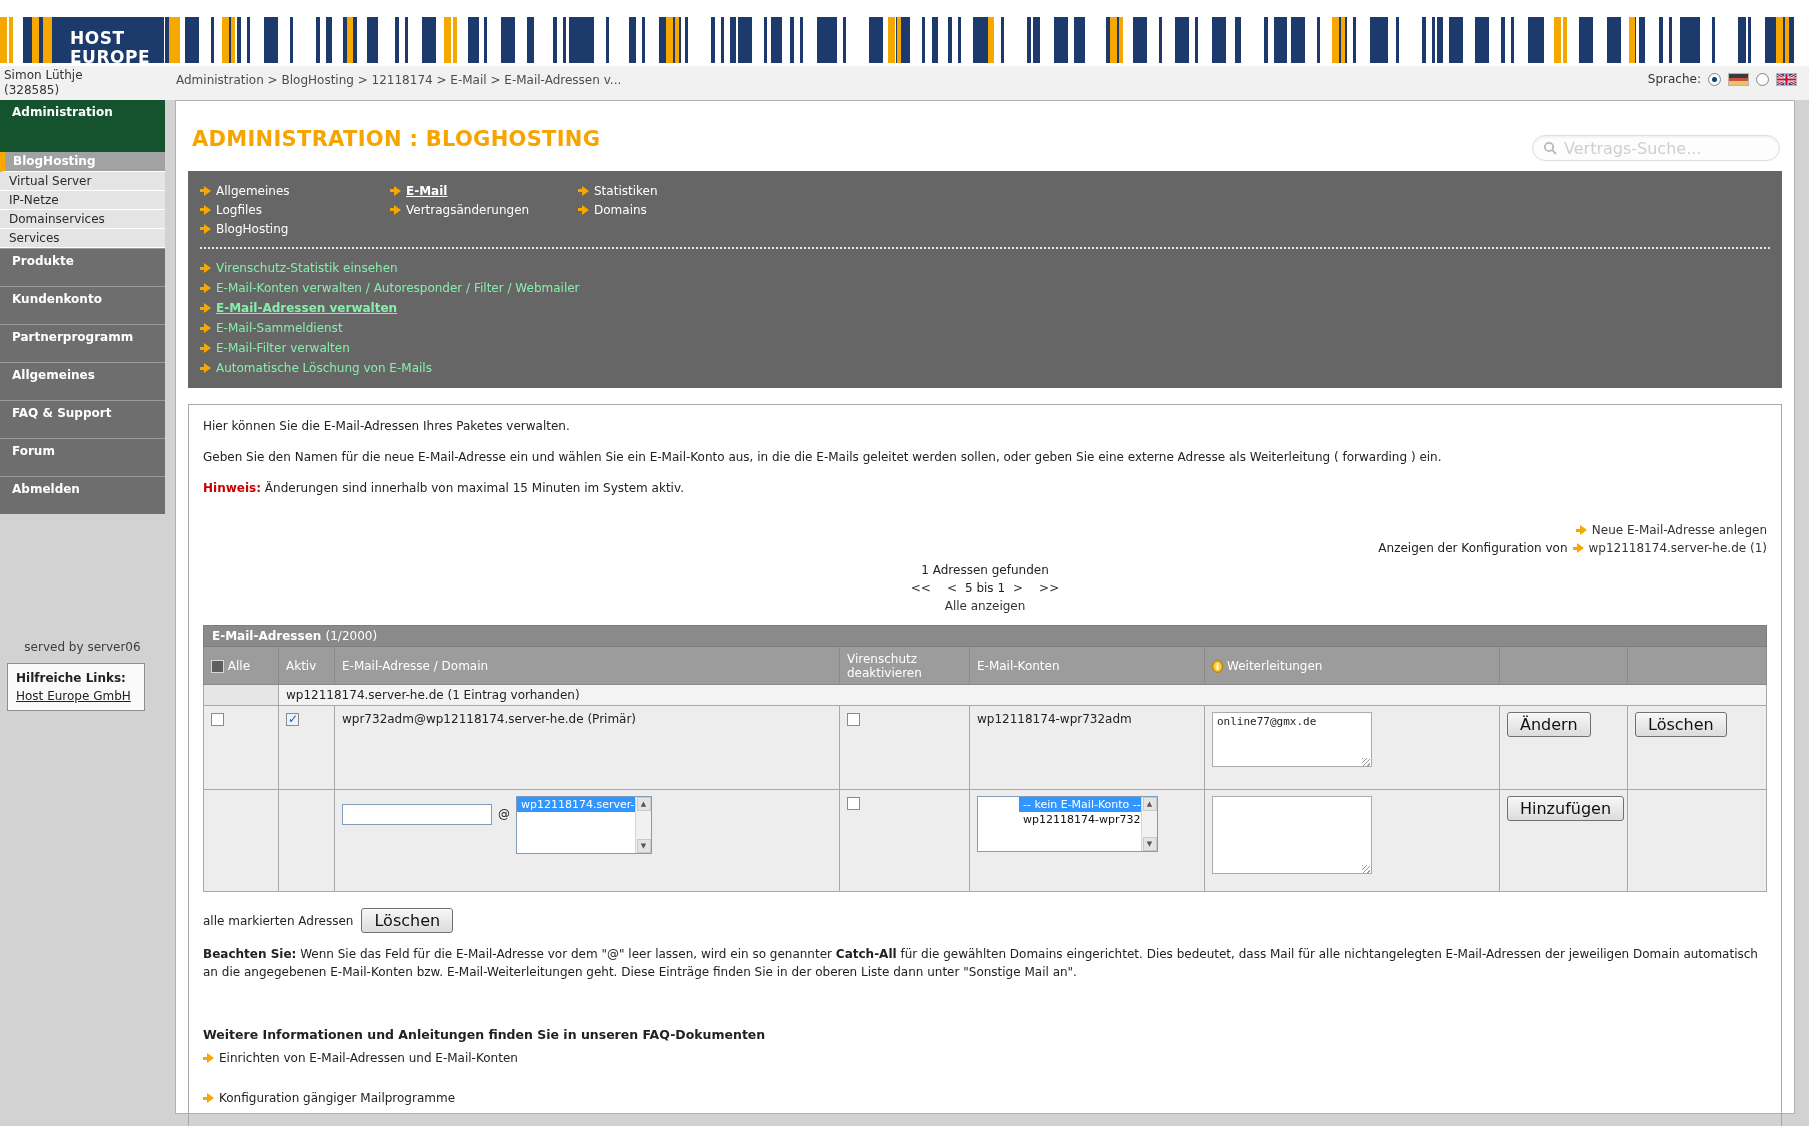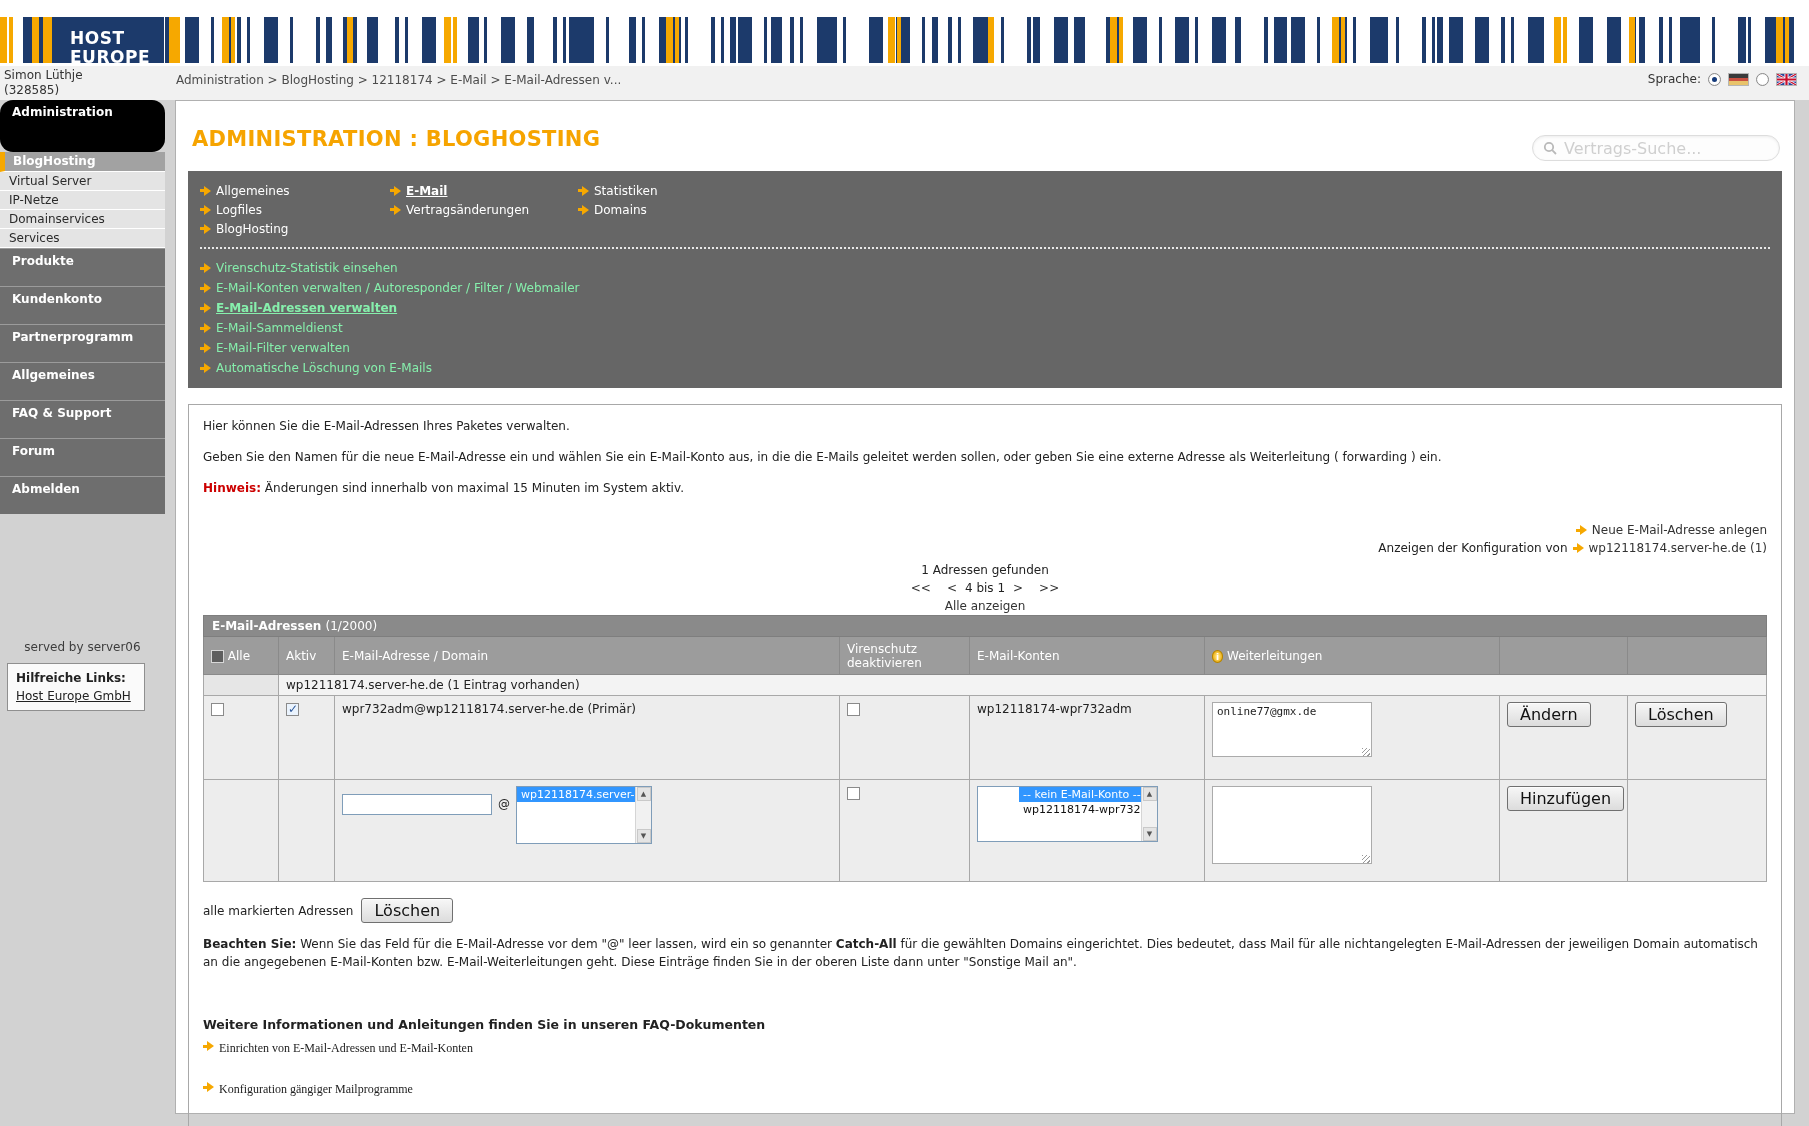--- a/index.html
+++ b/index.html
@@ -25,21 +25,21 @@
   .userblock { position:absolute; left:4px; top:68px; font-size:12px; color:#333; line-height:15px; }
   .breadcrumb { position:absolute; left:176px; top:73px; font-size:12px; color:#4c4c4c; }
   .langblock { position:absolute; right:12px; top:72px; display:flex; align-items:center; gap:7px; font-size:12px; color:#333; }
   .radio { width:13px; height:13px; border-radius:50%; border:1px solid #8a8a8a; background:radial-gradient(#fff 55%,#dcdcdc); display:inline-block; position:relative; }
   .radio.sel::after { content:""; position:absolute; left:3px; top:3px; width:5px; height:5px; border-radius:50%; background:#143a7a; }
   .flag { width:21px; height:13px; display:inline-block; border:1px solid #b5b5b5; }
   .flag-de { background:linear-gradient(#3a3a3a 0 33%,#c94f40 33% 66%,#e8c36a 66% 100%); }
 
   
   .sidebar { position:absolute; left:0; top:100px; width:165px; font-size:12px; }
-  .sb-admin { background:#000000; color:#fff; font-weight:bold; padding:5px 0 0 12px; height:52px;border-radius:13px; }
+  .sb-admin { background:#14532d; color:#fff; font-weight:bold; padding:5px 0 0 12px; height:52px; }
   .sb-item { background:#e4e4e4; color:#2a2a2a; padding:3px 0 3px 9px; border-bottom:1px solid #fff; height:19px; line-height:13px; }
   .sb-item.active { background:#a2a2a2; color:#fff; font-weight:bold; border-left:5px solid #f6a800; padding-left:8px; height:20px; }
   .sb-sec { background:#6e6e6e; color:#fff; font-weight:bold; padding:5px 0 0 12px; height:38px; border-top:1px solid #9b9b9b; }
   .served { position:absolute; left:0; top:640px; width:165px; text-align:center; font-size:12px; color:#3d3d3d; }
   .linksbox { position:absolute; left:7px; top:663px; width:138px; background:#fafafa; border:1px solid #8f8f8f; padding:7px 8px; font-size:12px; }
   .linksbox .t { font-weight:bold; margin-bottom:4px; }
   .linksbox a { color:#222; text-decoration:underline; cursor:pointer; }
 
   
   .content { position:absolute; left:175px; top:100px; width:1620px; height:1014px; background:#fff; border:1px solid #b0b0b0; }
@@ -69,21 +69,21 @@
   .hinweis-label { color:#cc0000; font-weight:bold; }
 
   .actions { text-align:right; margin-top:26px; line-height:18px; }
   .actions .line { display:flex; justify-content:flex-end; align-items:center; gap:5px; }
   .actions a { color:#333; text-decoration:none; cursor:pointer; }
 
   .pagin { text-align:center; margin-top:4px; line-height:18px; }
   .pagin .nav a { color:#333; text-decoration:none; margin:0 8px; cursor:pointer; }
   .pagin .all a { color:#333; text-decoration:none; cursor:pointer; }
 
-  table.mails { width:100%; border-collapse:collapse; table-layout:fixed; font-size:12px; }
+  table.mails { width:100%; border-collapse:collapse; table-layout:fixed; margin-top:10px; font-size:12px; }
   table.mails col.c1{width:75px} table.mails col.c2{width:56px} table.mails col.c3{width:505px}
   table.mails col.c4{width:130px} table.mails col.c5{width:235px} table.mails col.c6{width:295px}
   table.mails col.c7{width:128px}
   .t-title { background:#8a8a8a; color:#fff; text-align:left; padding:3px 8px; height:21px; border:1px solid #7e7e7e; }
   .t-title .cnt { font-weight:normal; }
   th.colh { background:#9c9c9c; color:#fff; font-weight:normal; text-align:left; padding:4px 7px; border:1px solid #8a8a8a; height:38px; vertical-align:middle; }
   td.cell { background:#ededed; border:1px solid #a8a8a8; vertical-align:top; padding:6px 7px; }
   tr.group td { background:#f3f3f3; border:1px solid #a8a8a8; padding:3px 7px; height:21px; }
   tr.group td.stub { background:#e6e6e6; }
   tr.r1 td { height:84px; }
@@ -107,21 +107,21 @@
   .listbox { display:inline-flex; border:1px solid #7f9db9; background:#fff; vertical-align:top; }
   .lb-opts { display:flex; flex-direction:column; overflow:hidden; }
   .lb-opt { font-size:11px; padding:1px 4px; white-space:nowrap; color:#111; }
   .lb-opt.sel { background:#3196ff; color:#fff; }
   .lb-scroll { width:16px; background:#f1f1f1; border-left:1px solid #d5d5d5; display:flex; flex-direction:column; justify-content:space-between; align-items:center; }
   .lb-scroll span { font-size:7px; color:#555; background:#e4e4e4; border:1px solid #c9c9c9; width:14px; height:14px; text-align:center; line-height:13px; cursor:pointer; }
 
   .markedrow { margin-top:16px; display:flex; align-items:center; gap:8px; }
   .beachten { margin-top:12px; line-height:18px; }
   .faqtitle { margin-top:46px; font-weight:bold; font-size:12.5px; }
-  .faqlink { display:flex; gap:5px; margin-top:9px; margin-bottom:26px;font-family:Liberation Serif, serif; }
+  .faqlink { display:flex; align-items:center; gap:5px; margin-top:9px; margin-bottom:26px; }
   .faqlink a { color:#222; text-decoration:none; cursor:pointer; }
 
   .info-ic { display:inline-block; width:11px; height:13px; background:radial-gradient(#ffd75e 30%,#dfa000 90%); border:1px solid #b58300;
              border-radius:50% / 45%; color:#fff; font-size:9px; font-weight:bold; text-align:center; line-height:12px; vertical-align:middle; margin-right:4px; }
   .mag { flex:none; }
 </style>
 </head>
 <body>
 
 <div class="page">
@@ -265,21 +265,21 @@
         <div class="line">
           <span>Anzeigen der Konfiguration von</span>
           <span class="arw"></span>
           <a>wp12118174.server-he.de (1)</a>
         </div>
       </div>
 
       <div class="pagin">
         <div>1 Adressen gefunden</div>
         <div class="nav">
-          <a>&lt;&lt;</a><a>&lt;</a><span>4 bis 1</span><a>&gt;</a><a>&gt;&gt;</a>
+          <a>&lt;&lt;</a><a>&lt;</a><span>5 bis 1</span><a>&gt;</a><a>&gt;&gt;</a>
         </div>
         <div class="all"><a>Alle anzeigen</a></div>
       </div>
 
       <table class="mails">
         <colgroup>
             <col class="c1">
             <col class="c2">
             <col class="c3">
             <col class="c4">

